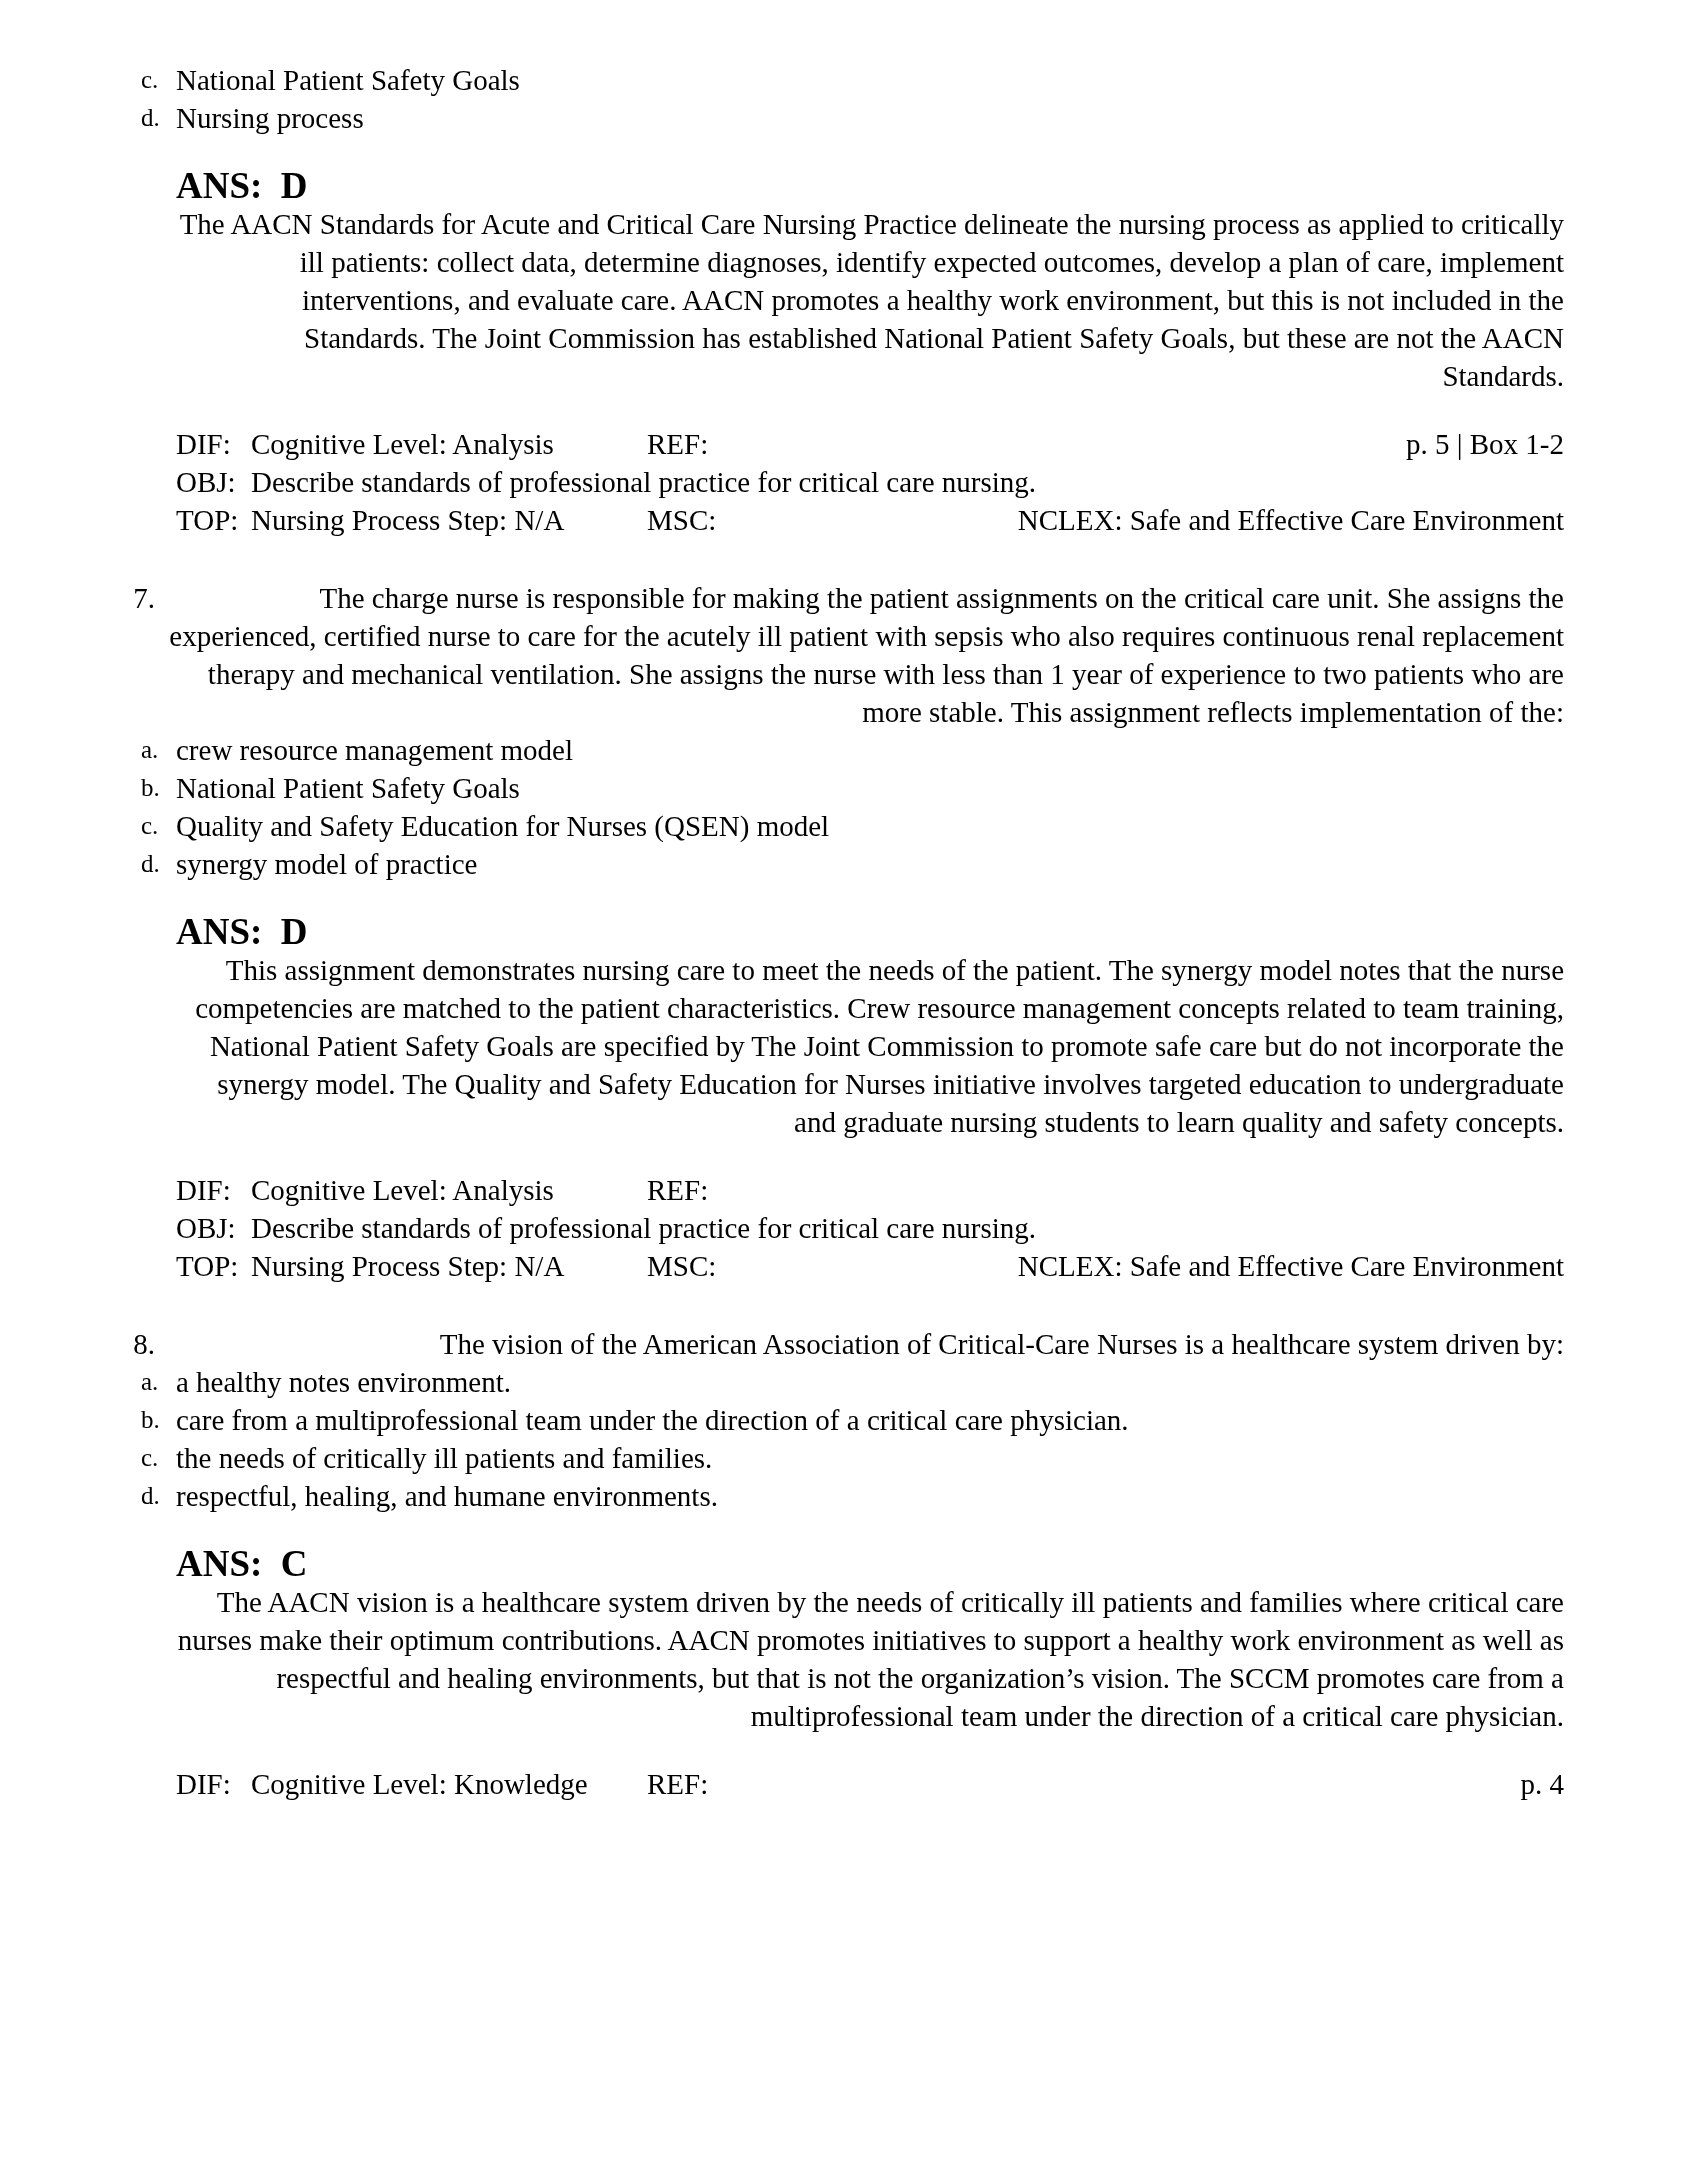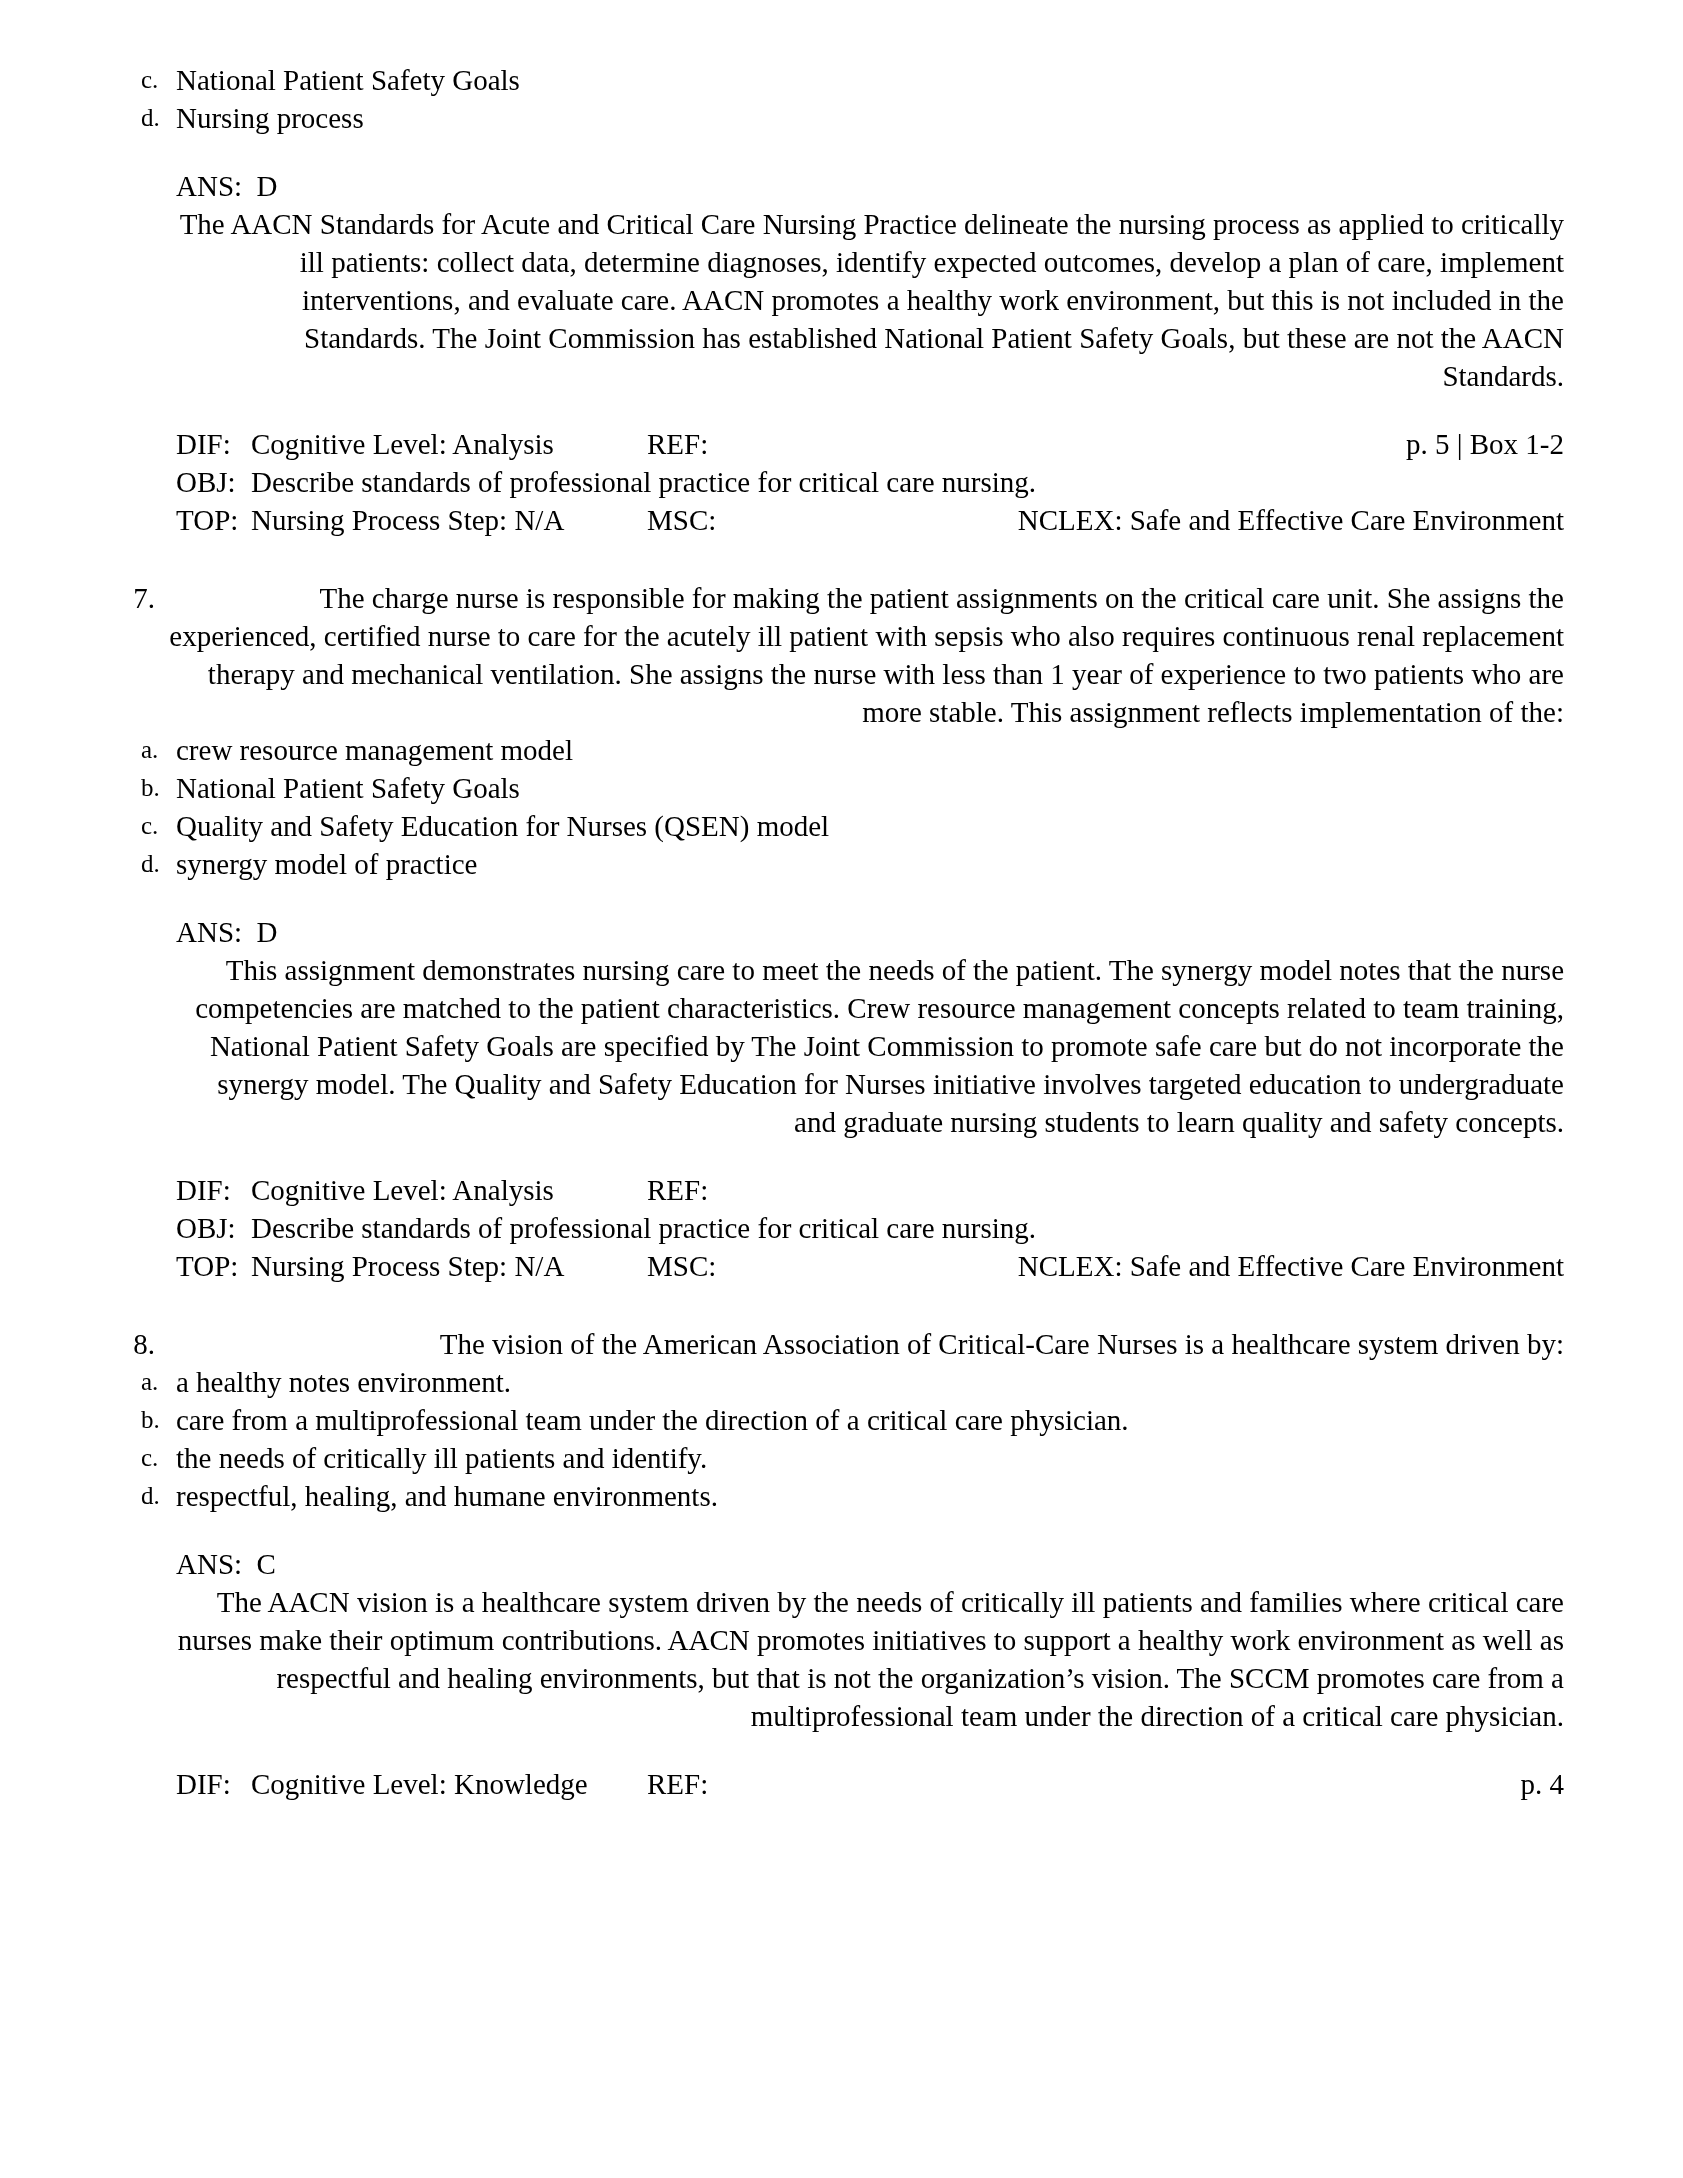--- a/index.html
+++ b/index.html
@@ -75,23 +75,24 @@
     flex: 1;
     font-size: 29px;
     line-height: 38px;
   }
 
   
   .indent {
     padding-left: 57px;
   }
   .ans-line {
-    font-size: 29px;
+    font-size: 37px;
     line-height: 38px;
     white-space: pre;
+    font-weight: bold;
   }
   .rationale {
     font-size: 29px;
     line-height: 38px;
     text-align: right;
   }
 
   
   .meta {
     font-size: 29px;
@@ -232,21 +233,21 @@
       <div class="option">
         <span class="opt-letter">a.</span>
         <span class="opt-text">a healthy notes environment.</span>
       </div>
       <div class="option">
         <span class="opt-letter">b.</span>
         <span class="opt-text">care from a multiprofessional team under the direction of a critical care physician.</span>
       </div>
       <div class="option">
         <span class="opt-letter">c.</span>
-        <span class="opt-text">the needs of critically ill patients and identify.</span>
+        <span class="opt-text">the needs of critically ill patients and families.</span>
       </div>
       <div class="option">
         <span class="opt-letter">d.</span>
         <span class="opt-text">respectful, healing, and humane environments.</span>
       </div>
     </div>
 
     <div class="gap-md"></div>
 
     <div class="indent">

